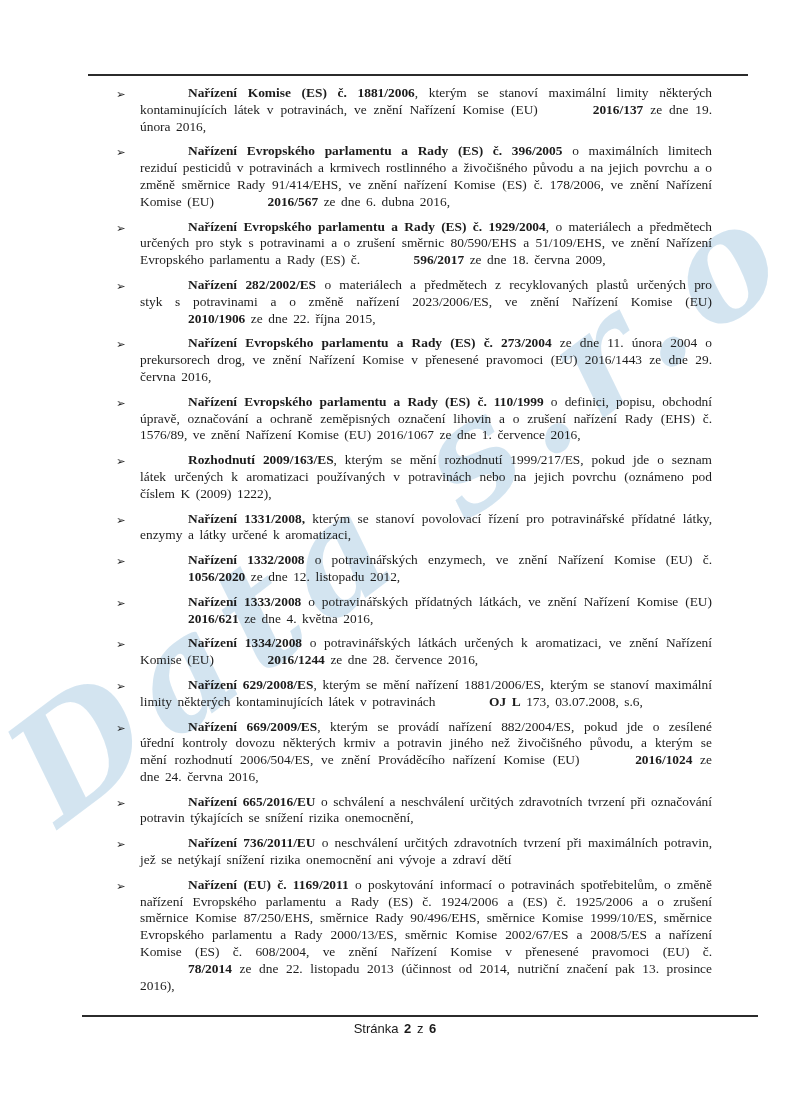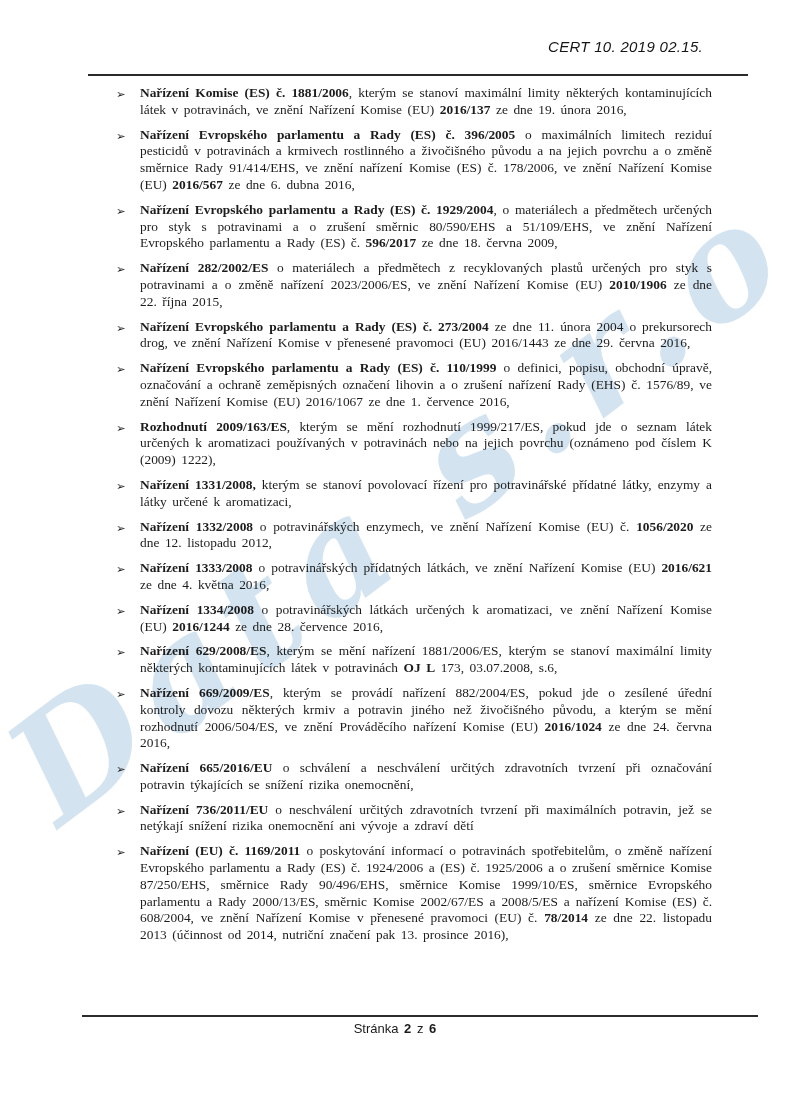--- a/index.html
+++ b/index.html
@@ -66,41 +66,40 @@
     color: #1c1c1c;
   }
   .marker {
     position: absolute;
     left: -24px; top: 1px;
     font-family: "DejaVu Sans", sans-serif;
     font-size: 11.5px;
     color: #1c1c1c;
     word-spacing: 0;
   }
-  .b { font-weight: bold; }
+  .b { font-weight: bold; margin-left: 48px; }
   .footer {
     position: absolute;
     left: 88px; top: 1021px;
     width: 614px;
     text-align: center;
     font-family: "Liberation Sans", sans-serif;
     font-size: 13px;
     color: #1a1a1a;
     z-index: 2;
   }
   .footer span { margin: 4px 1px; }
 </style>
 </head>
 <body>
 
 <div class="page">
 
   <div class="watermark" style="color: rgb(169, 203, 227);">Data s.r.o.</div>
 
-  <div class="header">CERT 10. 2019 02.15.</div>
 
   <div class="rule rule-top"></div>
 
   <div class="list" id="regulation-list">
       <div class="item"><span class="marker">➢</span><span><span class="b">Nařízení Komise (ES) č. 1881/2006</span><span>, kterým se stanoví maximální limity některých kontaminujících látek v potravinách, ve znění Nařízení Komise (EU) </span><span class="b">2016/137</span><span> ze dne 19. února 2016,</span></span></div>
       <div class="item"><span class="marker">➢</span><span><span class="b">Nařízení Evropského parlamentu a Rady (ES) č. 396/2005</span><span> o maximálních limitech reziduí pesticidů v potravinách a krmivech rostlinného a živočišného původu a na jejich povrchu a o změně směrnice Rady 91/414/EHS, ve znění nařízení Komise (ES) č. 178/2006, ve znění Nařízení Komise (EU) </span><span class="b">2016/567</span><span> ze dne 6. dubna 2016,</span></span></div>
       <div class="item"><span class="marker">➢</span><span><span class="b">Nařízení Evropského parlamentu a Rady (ES) č. 1929/2004</span><span>, o materiálech a předmětech určených pro styk s potravinami a o zrušení směrnic 80/590/EHS a 51/109/EHS, ve znění Nařízení Evropského parlamentu a Rady (ES) č. </span><span class="b">596/2017</span><span> ze dne 18. června 2009,</span></span></div>
       <div class="item"><span class="marker">➢</span><span><span class="b">Nařízení 282/2002/ES</span><span> o materiálech a předmětech z recyklovaných plastů určených pro styk s potravinami a o změně nařízení 2023/2006/ES, ve znění Nařízení Komise (EU) </span><span class="b">2010/1906</span><span> ze dne 22. října 2015,</span></span></div>
       <div class="item"><span class="marker">➢</span><span><span class="b">Nařízení Evropského parlamentu a Rady (ES) č. 273/2004</span><span> ze dne 11. února 2004 o prekursorech drog, ve znění Nařízení Komise v přenesené pravomoci (EU) 2016/1443 ze dne 29. června 2016,</span></span></div>
       <div class="item"><span class="marker">➢</span><span><span class="b">Nařízení Evropského parlamentu a Rady (ES) č. 110/1999</span><span> o definici, popisu, obchodní úpravě, označování a ochraně zeměpisných označení lihovin a o zrušení nařízení Rady (EHS) č. 1576/89, ve znění Nařízení Komise (EU) 2016/1067 ze dne 1. července 2016,</span></span></div>

